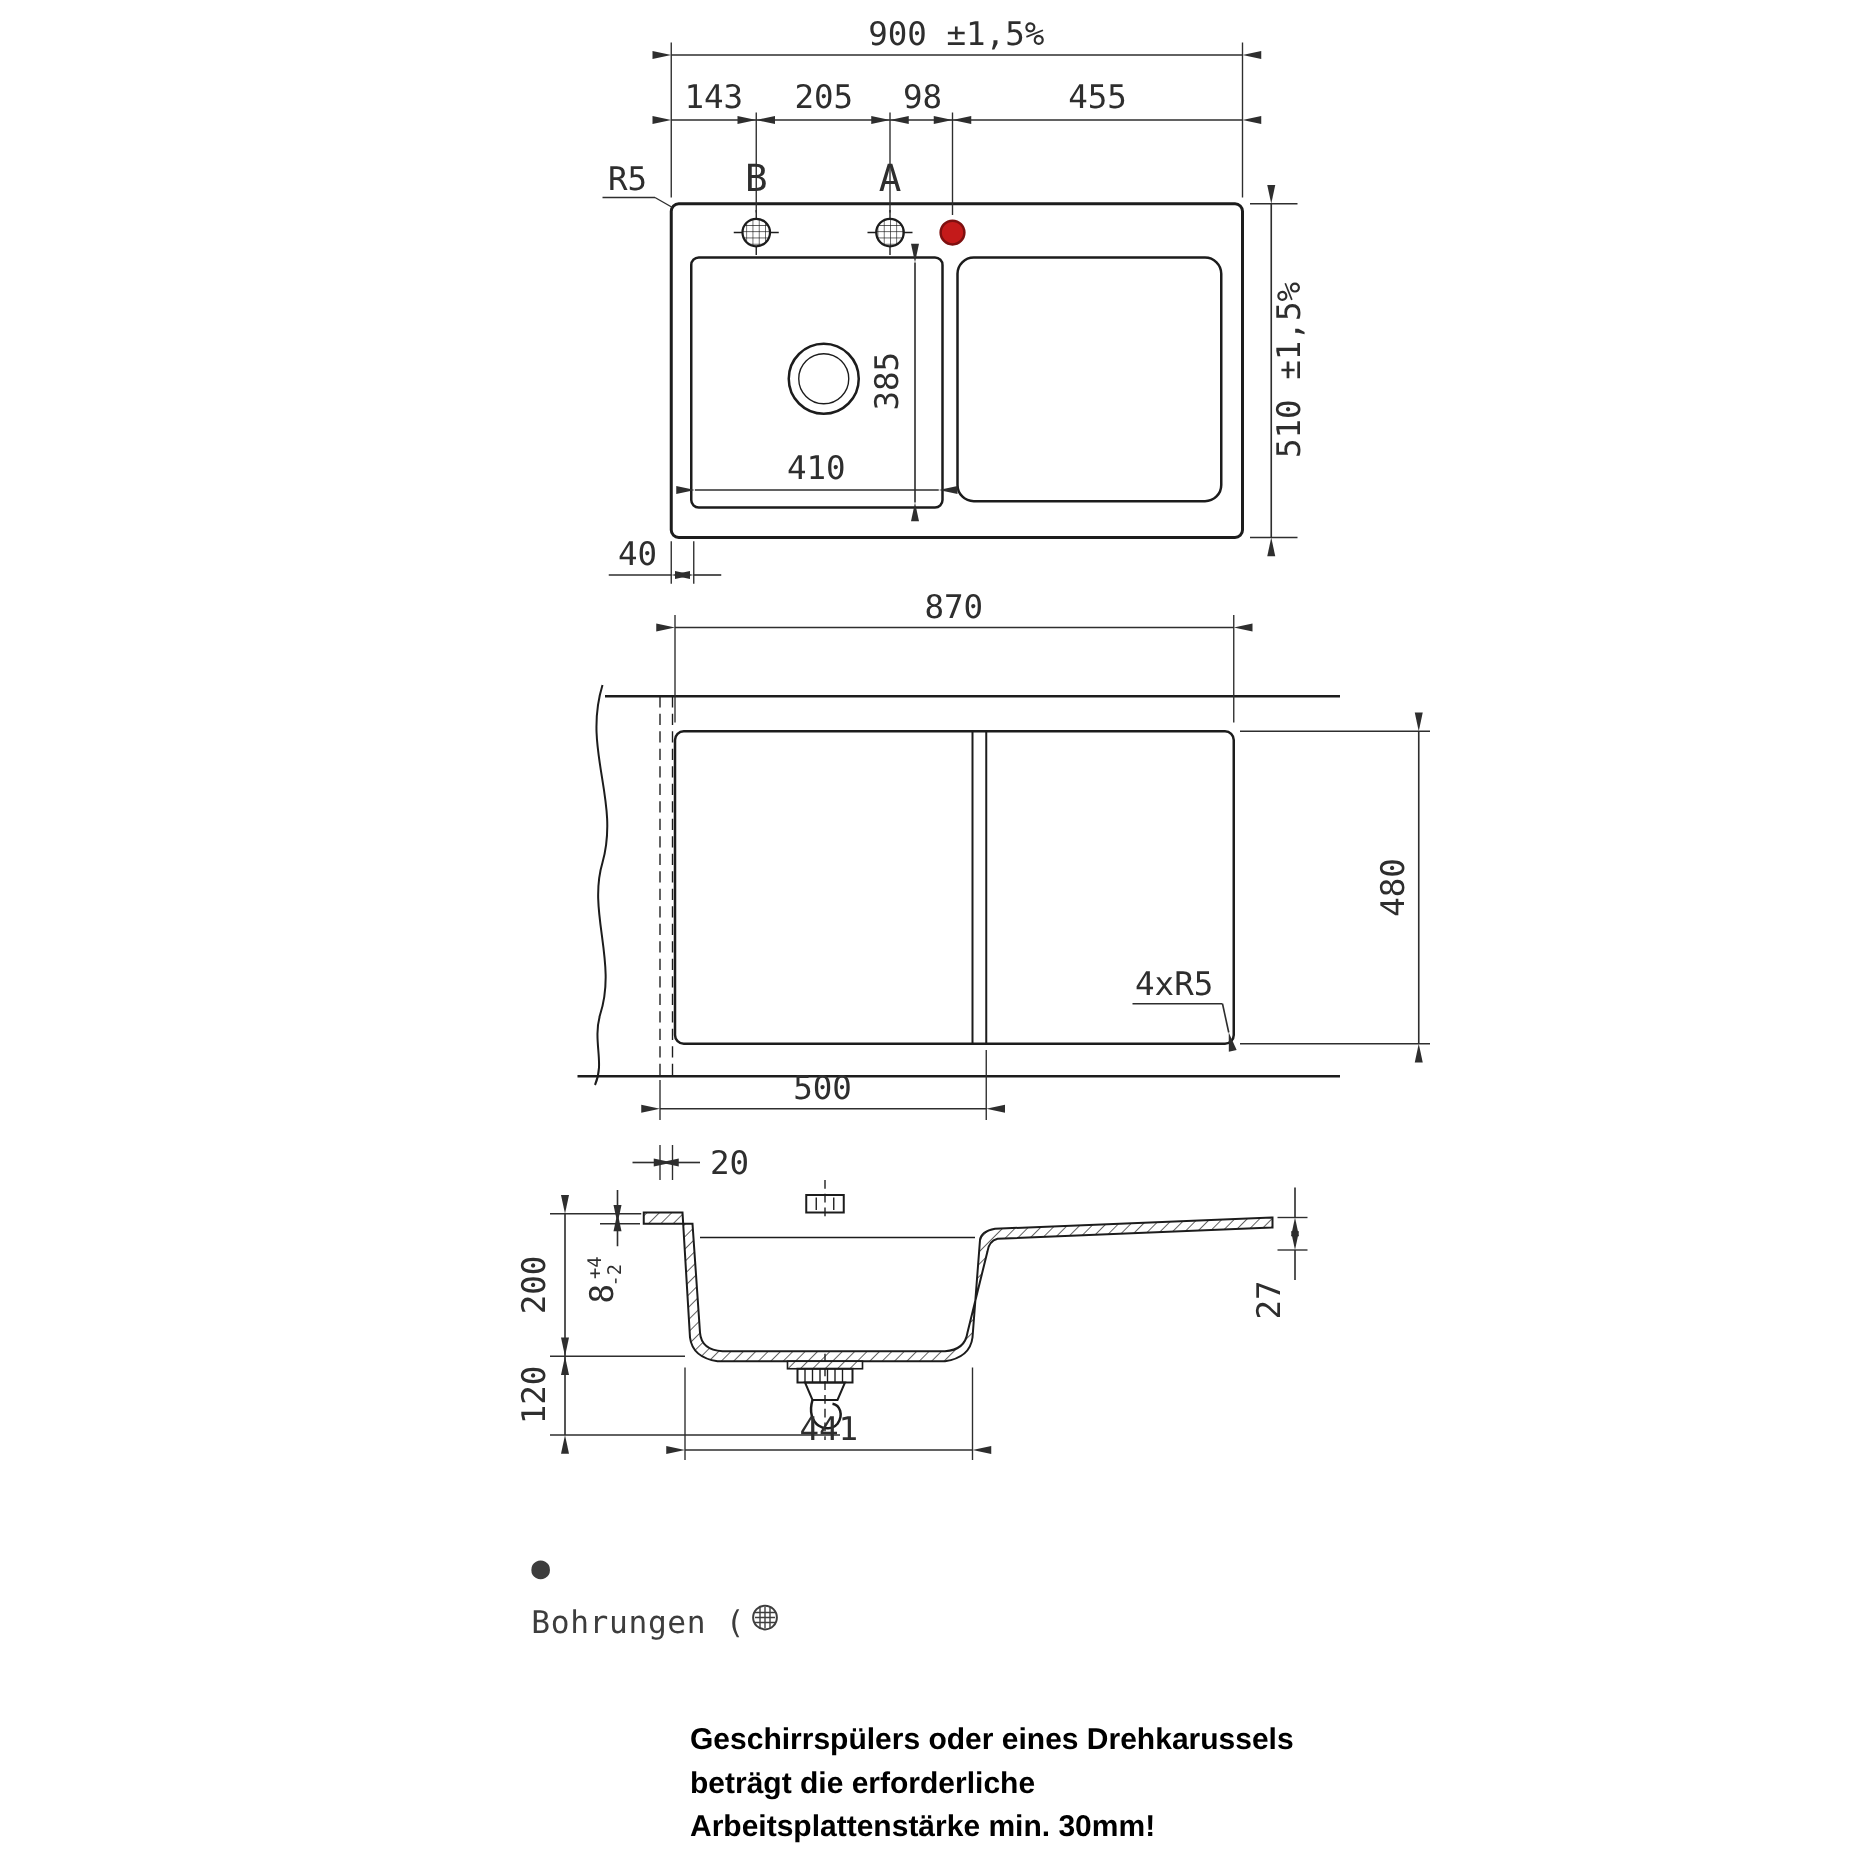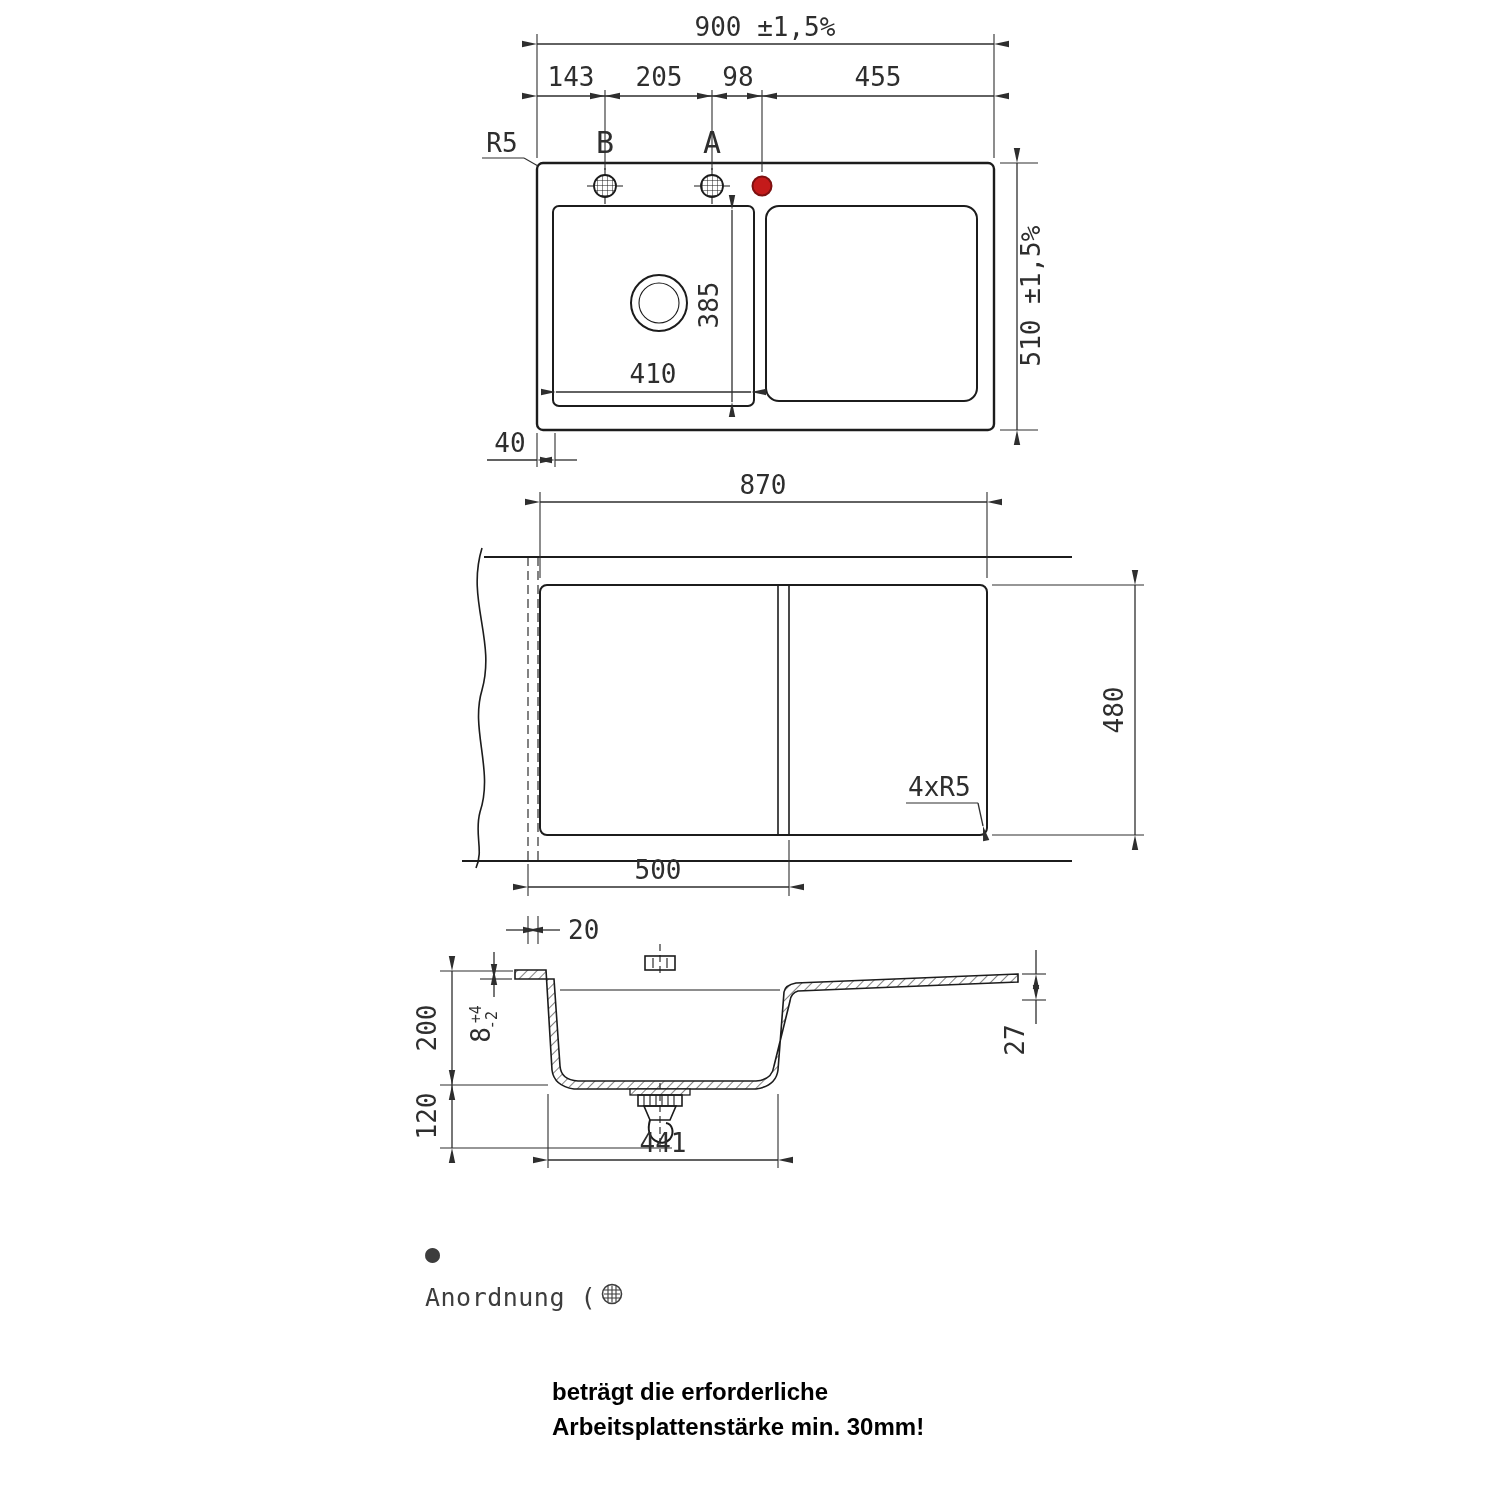--- a/index.html
+++ b/index.html
@@ -196,24 +196,25 @@
     <line class="xl" x1="990" y1="974" x2="1014" y2="974"></line>
     <line class="xl" x1="990" y1="1000" x2="1014" y2="1000"></line>
     <line class="dl" x1="1004" y1="950" x2="1004" y2="974" marker-end="url(#arr)"></line>
     <line class="dl" x1="1004" y1="1024" x2="1004" y2="1000" marker-end="url(#arr)"></line>
     <text transform="rotate(-90 992 1040)" x="992" y="1040" text-anchor="middle">27</text>
   </g>
 </svg>
 
   <div class="cad-note">
     <div class="row"><span>●</span><span> </span></div>
-    <div class="row"><span>Anordnung (</span><span class="pos-icon"><svg width="24" height="24" viewBox="0 0 24 24">
+    <div class="row"><span>Bohrungen (</span><span class="pos-icon"><svg width="24" height="24" viewBox="0 0 24 24">
             <circle cx="12" cy="12" r="9.5" fill="none" stroke="#3d3d3d" stroke-width="1.6"></circle>
             <path d="M4,8 H20 M4,12 H20 M4,16 H20 M8,3.5 V20.5 M12,3.5 V20.5 M16,3.5 V20.5" stroke="#3d3d3d" stroke-width="1.1" fill="none"></path>
           </svg></span></div>
   </div>
 
   <div class="warn">
+    <div>Geschirrspülers oder eines Drehkarussels</div>
     <div>beträgt die erforderliche</div>
     <div>Arbeitsplattenstärke min. 30mm!</div>
   </div>
 
 </div>
 
 </body></html>

